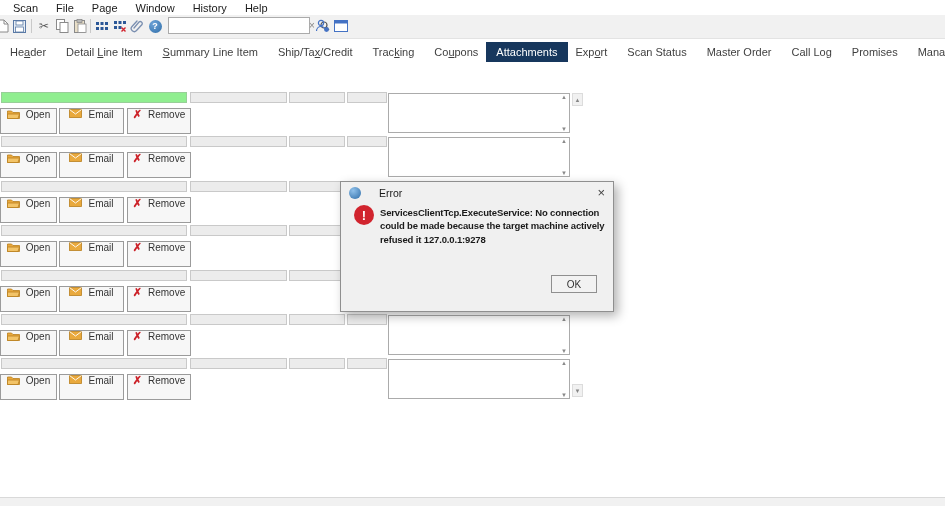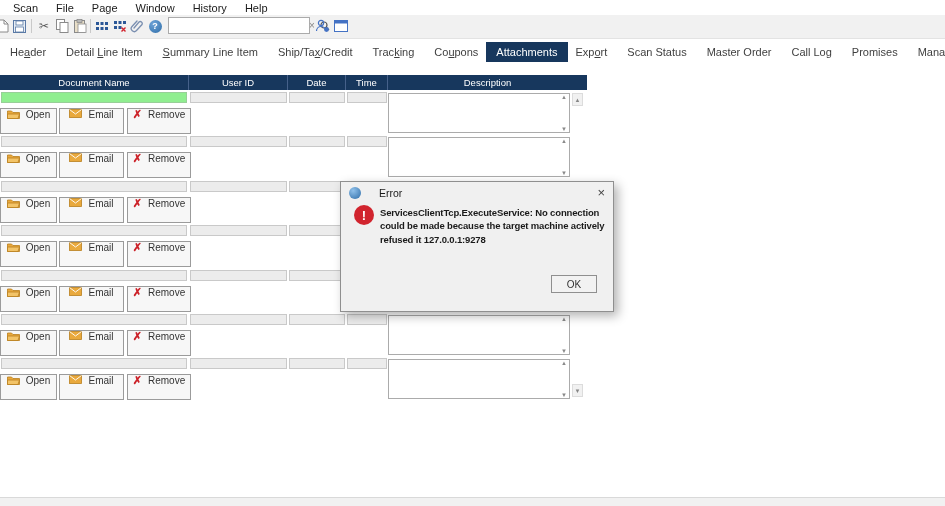--- a/index.html
+++ b/index.html
@@ -180,27 +180,20 @@
       <span class="tabsep"></span>
       <span class="tab">Call Log</span>
       <span class="tabsep"></span>
       <span class="tab">Promises</span>
       <span class="tabsep"></span>
       <span class="tab">Manage</span>
       <span class="tabsep"></span>
       <span class="tabsep"></span>
     </div>
 
-  <div class="tblheader">
-    <div class="thcell" style="width:188px">Document Name</div>
-    <div class="thcell" style="width:99px">User ID</div>
-    <div class="thcell" style="width:58px">Date</div>
-    <div class="thcell" style="width:42px">Time</div>
-    <div class="thcell" style="width:200px">Description</div>
-  </div>
 
   <div id="rows-host">
       <div class="att-row" style="top: 92px;">
     <div class="field name green" style="left:1px;width:186px"></div>
     <div class="field" style="left:190px;width:97px"></div>
     <div class="field" style="left:289px;width:56px"></div>
     <div class="field" style="left:347px;width:40px"></div>
     <div class="rowbtn" style="left:0;width:57px">
       <svg width="13" height="10">
             <path d="M0.5,2 h4 l1.5,1.5 h6.5 v6 h-12 z" fill="#e9a93d" stroke="#b97f1e" stroke-width="0.8"></path>

